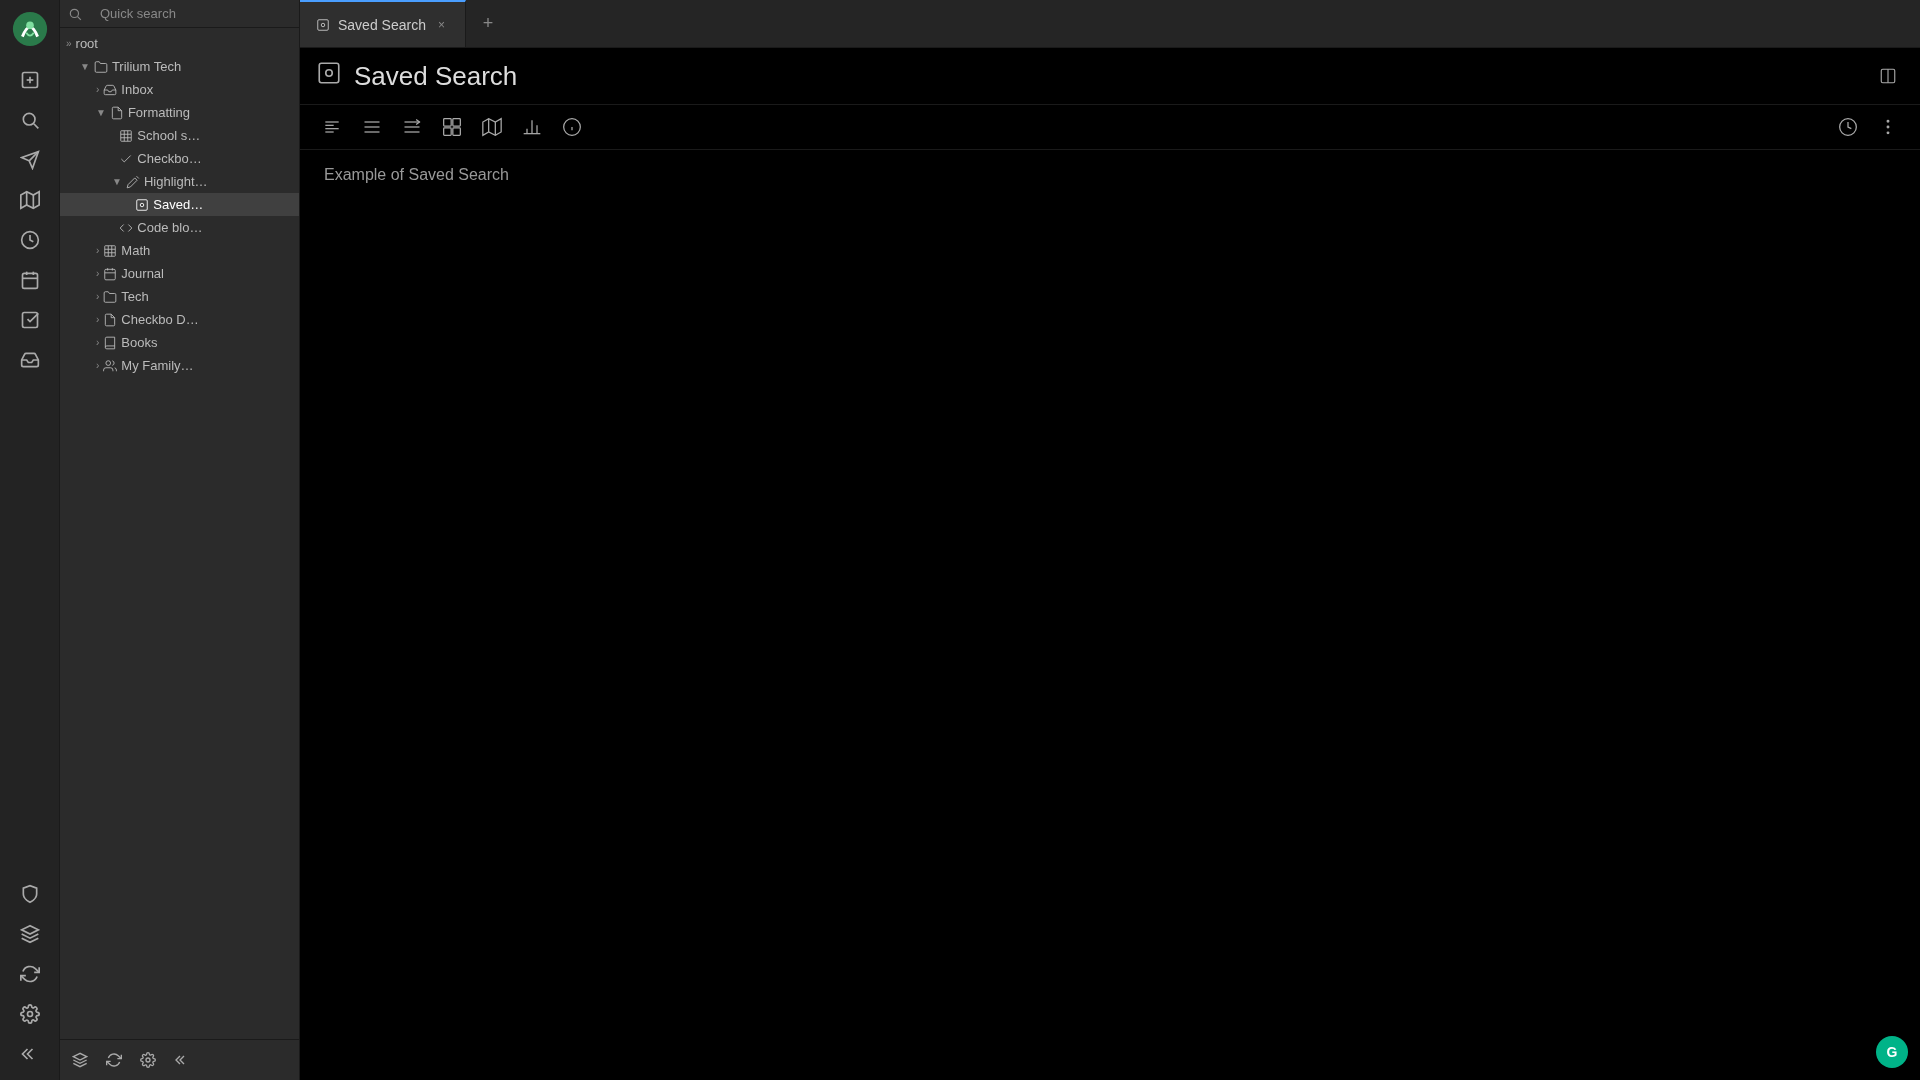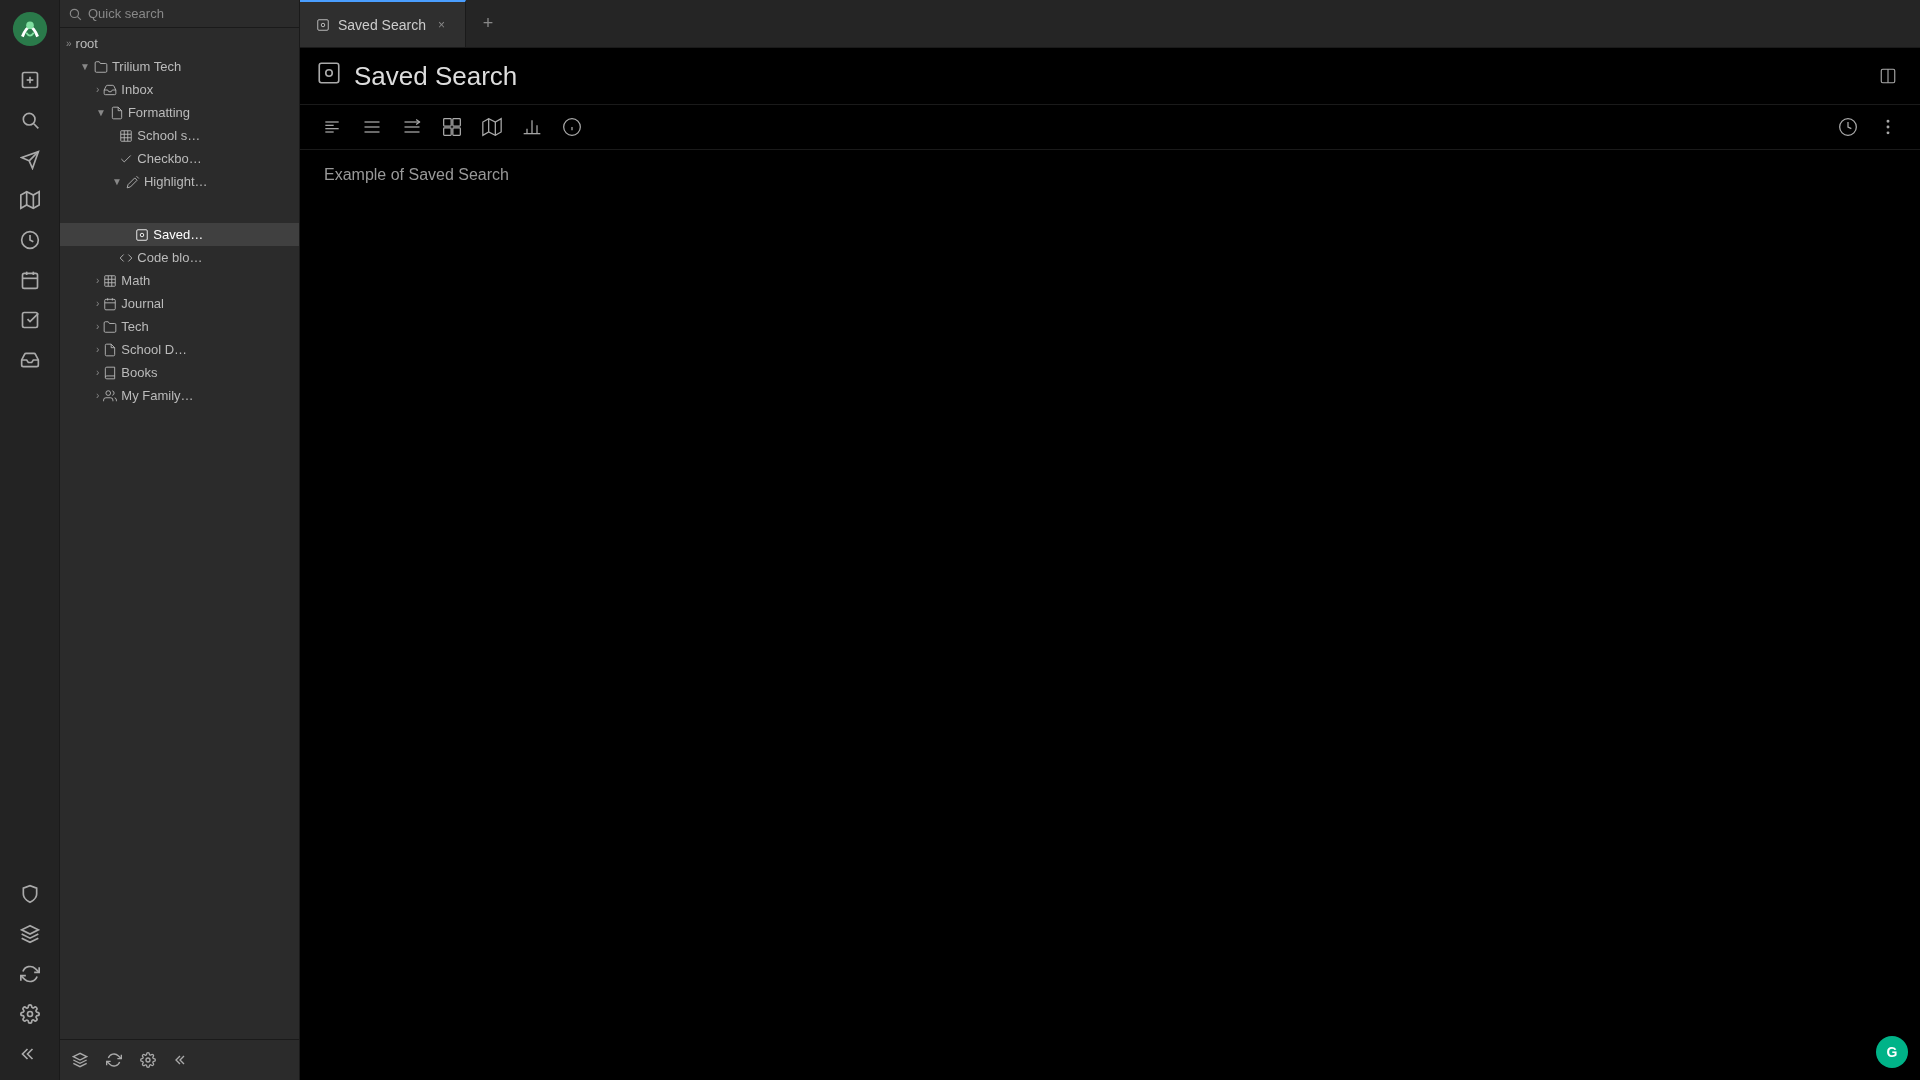--- a/index.html
+++ b/index.html
@@ -61,21 +61,21 @@
       display: flex;
       flex-direction: column;
       flex-shrink: 0;
       border-right: 1px solid #1a1a1a;
       overflow: hidden;
     }
     .search-bar {
       display: flex;
       align-items: center;
       padding: 6px 8px;
-      gap: 6px;
+      gap: 18px;
       color: #888;
       font-size: 13px;
       border-bottom: 1px solid #1a1a1a;
     }
     .tree-content {
       flex: 1;
       overflow-y: auto;
       padding: 4px 0;
     }
     .tree-item {
@@ -89,21 +89,21 @@
       white-space: nowrap;
       overflow: hidden;
       text-overflow: ellipsis;
     }
     .tree-item.active { background: #404040; color: #fff; }
     .tree-item .arrow { font-size: 10px; color: #888; flex-shrink: 0; }
     .tree-item .label { overflow: hidden; text-overflow: ellipsis; text-align: right; }
     .indent-1 { padding-left: 20px; }
     .indent-2 { padding-left: 36px; }
     .indent-3 { padding-left: 52px; }
-    .indent-4 { padding-left: 68px; margin-top: 30px; }
+    .indent-4 { padding-left: 68px; }
 
     .tree-bottom {
       border-top: 1px solid #1a1a1a;
       padding: 6px;
       display: flex;
       align-items: center;
       gap: 6px;
     }
     .tree-bottom-icon {
       width: 28px;
@@ -484,21 +484,21 @@
         </svg>
       <span class="label">Tech</span>
     </div>
 
     <div class="tree-item indent-2">
       <span class="arrow">›</span>
       <svg width="14" height="14" viewBox="0 0 24 24" fill="none" stroke="currentColor" stroke-width="1.5">
           <path d="M14 2H6a2 2 0 0 0-2 2v16a2 2 0 0 0 2 2h12a2 2 0 0 0 2-2V8z"></path>
           <polyline points="14 2 14 8 20 8"></polyline>
         </svg>
-      <span class="label">School D…</span>
+      <span class="label">Checkbo D…</span>
     </div>
 
     <div class="tree-item indent-2">
       <span class="arrow">›</span>
       <svg width="14" height="14" viewBox="0 0 24 24" fill="none" stroke="currentColor" stroke-width="1.5">
           <path d="M4 19.5A2.5 2.5 0 0 1 6.5 17H20"></path>
           <path d="M6.5 2H20v20H6.5A2.5 2.5 0 0 1 4 19.5v-15A2.5 2.5 0 0 1 6.5 2z"></path>
         </svg>
       <span class="label">Books</span>
     </div>

